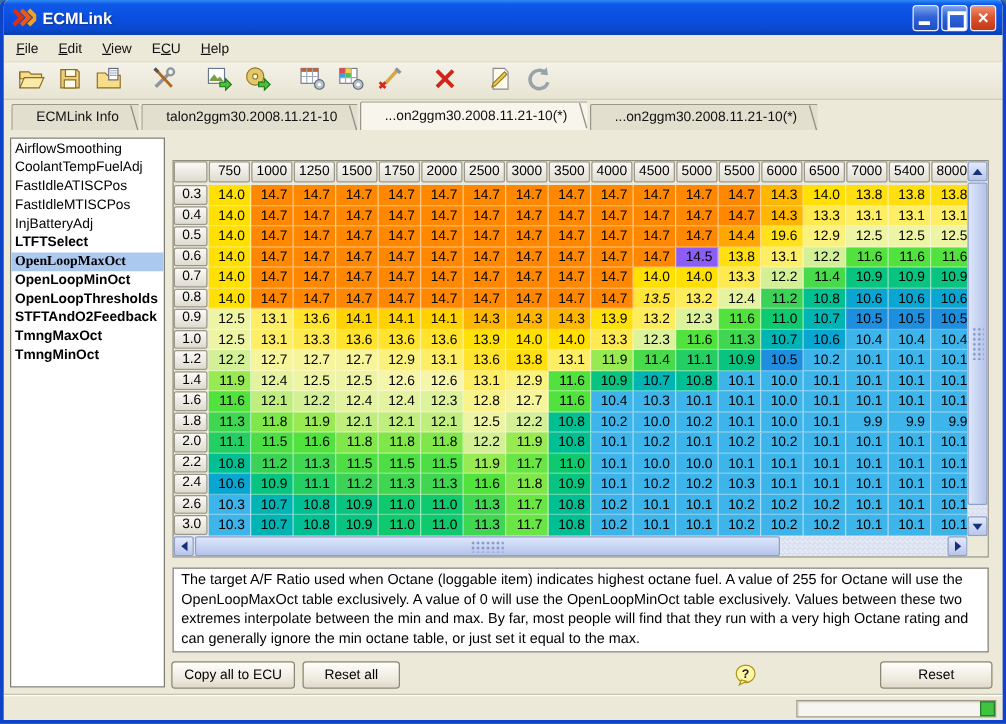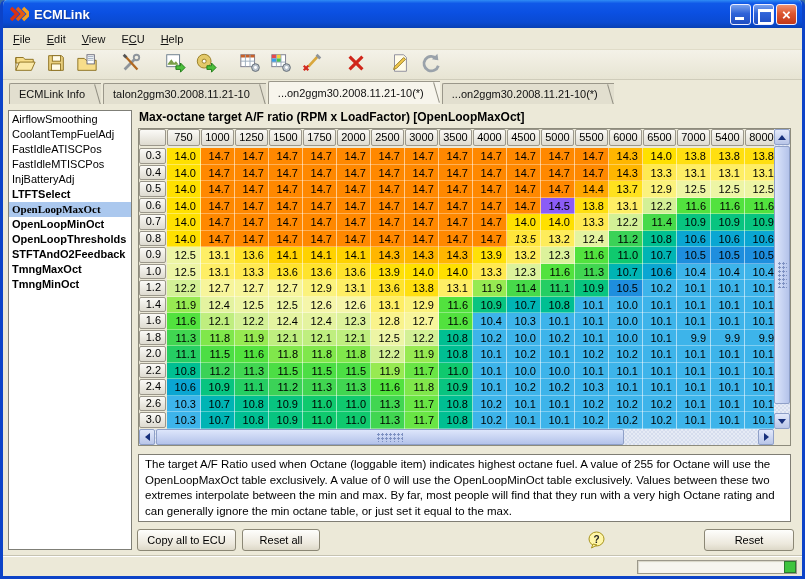--- a/index.html
+++ b/index.html
@@ -18,21 +18,21 @@
   
   .menubar{height:22px;background:#ece9d8;display:flex;align-items:center;padding-left:2px;border-bottom:1px solid #e0dcc8;}
   .menuitem{font-size:11px;color:#111;padding:3px 8px;cursor:default;}
   .menuitem u{text-decoration:underline;}
   
   .toolbar{height:30px;background:linear-gradient(180deg,#f4f2e8,#e7e4d3);display:flex;align-items:center;padding-left:8px;border-bottom:1px solid #cfccba;}
   .tbtn{width:28px;height:26px;background:none;border:1px solid transparent;padding:1px;margin-right:3px;display:flex;align-items:center;justify-content:center;}
   .tbtn.gap{margin-left:13px;}
   
   .tabbar{height:24px;background:#ece9d8;display:flex;align-items:flex-end;padding-left:6px;}
-  .tab{position:relative;height:21px;padding:4px 16px 3px 9px;font-size:11px;color:#111;background:#e2dfcf;border:1px solid #9a978a;border-bottom:none;border-right:none;margin-right:2px;border-radius:2px 0 0 0;}
+  .tab{position:relative;height:21px;padding:4px 16px 3px 19px;font-size:11px;color:#111;background:#e2dfcf;border:1px solid #9a978a;border-bottom:none;border-right:none;margin-right:2px;border-radius:2px 0 0 0;}
   .tab::after{content:"";position:absolute;right:3px;top:0;width:1px;height:21px;background:#8f8d80;transform:rotate(-16deg);}
   .tab.selected{background:#f7f5ec;height:23px;padding-top:5px;}
   
   .content{position:relative;height:452px;background:#ece9d8;}
   .listbox{position:absolute;left:5px;top:6px;width:124px;height:440px;background:#fff;border:1px solid #7f7f77;overflow:hidden;padding:1px 0;}
   .listitem{font-size:11px;line-height:15px;padding-left:3px;white-space:nowrap;color:#000;}
   .listitem.bold{font-weight:bold;}
   .listitem.selected{background:#abc8ee;font-family:Liberation Serif, serif;}
   .tabletitle{position:absolute;left:136px;top:6px;font-size:12px;font-weight:bold;color:#000;}
   
@@ -204,21 +204,20 @@
         <div class="listitem">InjBatteryAdj</div>
         <div class="listitem bold">LTFTSelect</div>
         <div class="listitem bold selected">OpenLoopMaxOct</div>
         <div class="listitem bold">OpenLoopMinOct</div>
         <div class="listitem bold">OpenLoopThresholds</div>
         <div class="listitem bold">STFTAndO2Feedback</div>
         <div class="listitem bold">TmngMaxOct</div>
         <div class="listitem bold">TmngMinOct</div>
       </div>
 
-    <div class="tabletitle">Max-octane target A/F ratio (RPM x LoadFactor) [OpenLoopMaxOct]</div>
 
     <div class="tablewrap">
       <div class="gridviewport">
         <div class="gridinner" id="gridinner">
             <div class="hrow">
               <div class="corner"></div>
               <div class="colhead">750</div>
               <div class="colhead">1000</div>
               <div class="colhead">1250</div>
               <div class="colhead">1500</div>
@@ -287,21 +286,21 @@
               <div class="cell" style="background: rgb(255, 136, 0);">14.7</div>
               <div class="cell" style="background: rgb(255, 136, 0);">14.7</div>
               <div class="cell" style="background: rgb(255, 136, 0);">14.7</div>
               <div class="cell" style="background: rgb(255, 136, 0);">14.7</div>
               <div class="cell" style="background: rgb(255, 136, 0);">14.7</div>
               <div class="cell" style="background: rgb(255, 136, 0);">14.7</div>
               <div class="cell" style="background: rgb(255, 136, 0);">14.7</div>
               <div class="cell" style="background: rgb(255, 136, 0);">14.7</div>
               <div class="cell" style="background: rgb(255, 136, 0);">14.7</div>
               <div class="cell" style="background: rgb(255, 167, 0);">14.4</div>
-              <div class="cell" style="background: rgb(255, 225, 30);">13.7</div>
+              <div class="cell" style="background: rgb(255, 225, 30);">19.6</div>
               <div class="cell" style="background: rgb(251, 242, 125);">12.9</div>
               <div class="cell" style="background: rgb(237, 245, 165);">12.5</div>
               <div class="cell" style="background: rgb(237, 245, 165);">12.5</div>
               <div class="cell" style="background: rgb(237, 245, 165);">12.5</div>
             </div>
             <div class="trow">
               <div class="rowhead">0.6</div>
               <div class="cell" style="background: rgb(255, 224, 0);">14.0</div>
               <div class="cell" style="background: rgb(255, 136, 0);">14.7</div>
               <div class="cell" style="background: rgb(255, 136, 0);">14.7</div>

